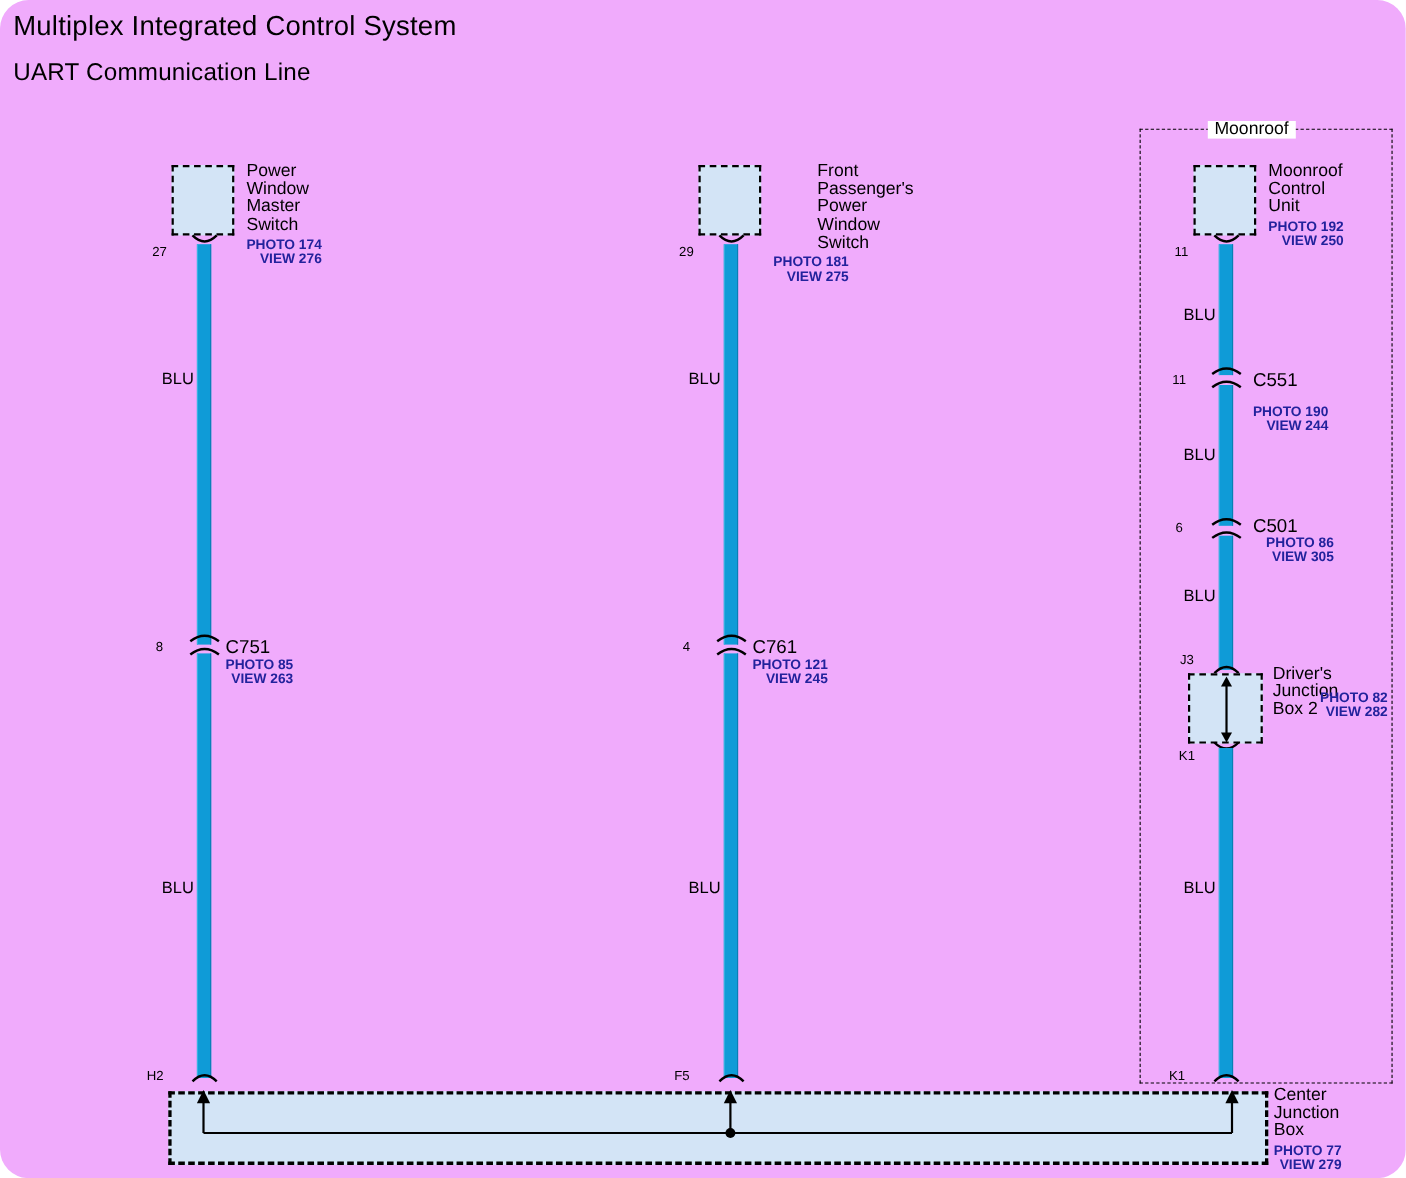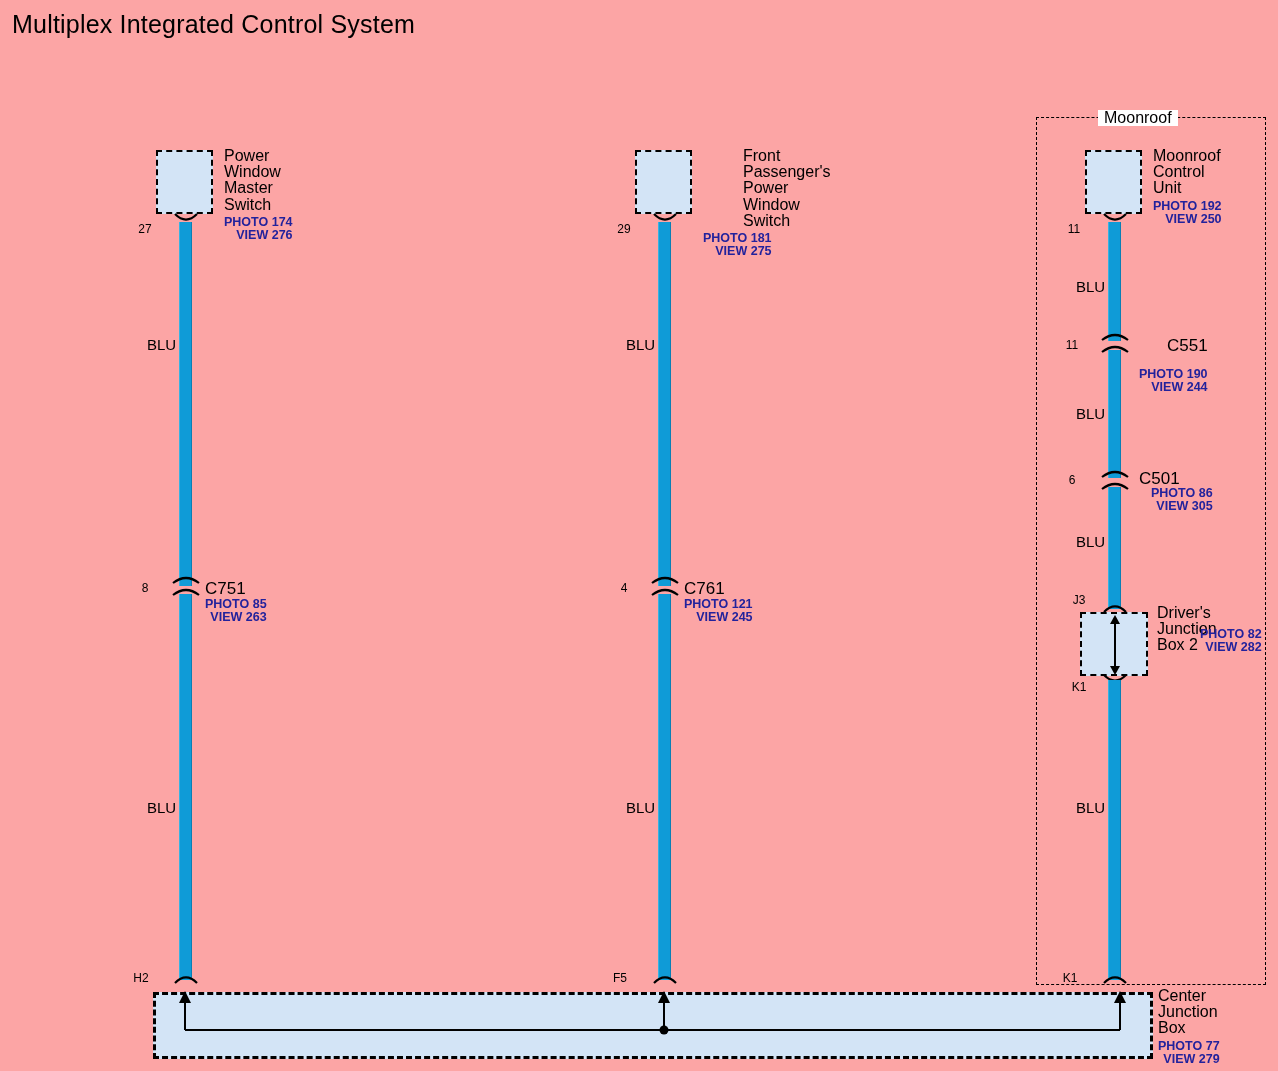--- a/index.html
+++ b/index.html
@@ -9,22 +9,23 @@
     background: #ffffff;
   }
   body {
     font-family: "Liberation Sans", sans-serif;
     color: #000000;
   }
   #page {
     position: relative;
     width: 1278px;
     height: 1071px;
-    background: #fca5a5;
+    background: #f0abfc;
     overflow: hidden;
+    border-radius: 26px;
   }
   
   .title-main {
     position: absolute;
     left: 12px;
     top: 10px;
     font-size: 25px;
     letter-spacing: 0.2px;
     white-space: nowrap;
   }
@@ -114,20 +115,21 @@
     box-sizing: border-box;
   }
   svg { display: block; overflow: visible; }
 </style>
 </head>
 <body>
 
 <div id="page">
 
   <div class="title-main">Multiplex Integrated Control System</div>
+  <div class="title-sub">UART Communication Line</div>
 
   <div class="region-box" style="left:1036px; top:117px; width:230px; height:868px;"></div>
   <div class="lbl-region" style="left:1098px; top:110px;">Moonroof</div>
 
   <div class="comp-box" style="left:156px; top:150px; width:57px; height:64px;"></div>
   <div class="lbl-name" style="left:224px; top:148px;">Power
 Window
 Master
 Switch</div>
   <div class="lbl-ref" style="left:224px; top:216px;">PHOTO 174
@@ -221,21 +223,21 @@
   <div class="wire" style="left:1108px; top:222px; width:13px; height:119px;"></div>
   <div class="lbl-blu" style="left:1076px; top:279px;">BLU</div>
 
   <div class="conn-sym" style="left:1099px; top:332px;">
     <svg width="32" height="22" viewBox="0 0 32 22">
       <path d="M3 8 Q16 -2 29 8" fill="none" stroke="#000" stroke-width="2.2"></path>
       <path d="M3 20 Q16 10 29 20" fill="none" stroke="#000" stroke-width="2.2"></path>
     </svg>
   </div>
   <div class="lbl-pin" style="left:1053px; top:337px; width:38px;">11</div>
-  <div class="lbl-conn" style="left:1139px; top:337px;margin-left:28px;">C551</div>
+  <div class="lbl-conn" style="left:1139px; top:337px;">C551</div>
   <div class="lbl-ref" style="left:1139px; top:368px;">PHOTO 190
 VIEW 244</div>
 
   <div class="wire" style="left:1108px; top:350px; width:13px; height:128px;"></div>
   <div class="lbl-blu" style="left:1076px; top:406px;">BLU</div>
 
   <div class="conn-sym" style="left:1099px; top:469px;">
     <svg width="32" height="22" viewBox="0 0 32 22">
       <path d="M3 8 Q16 -2 29 8" fill="none" stroke="#000" stroke-width="2.2"></path>
       <path d="M3 20 Q16 10 29 20" fill="none" stroke="#000" stroke-width="2.2"></path>

